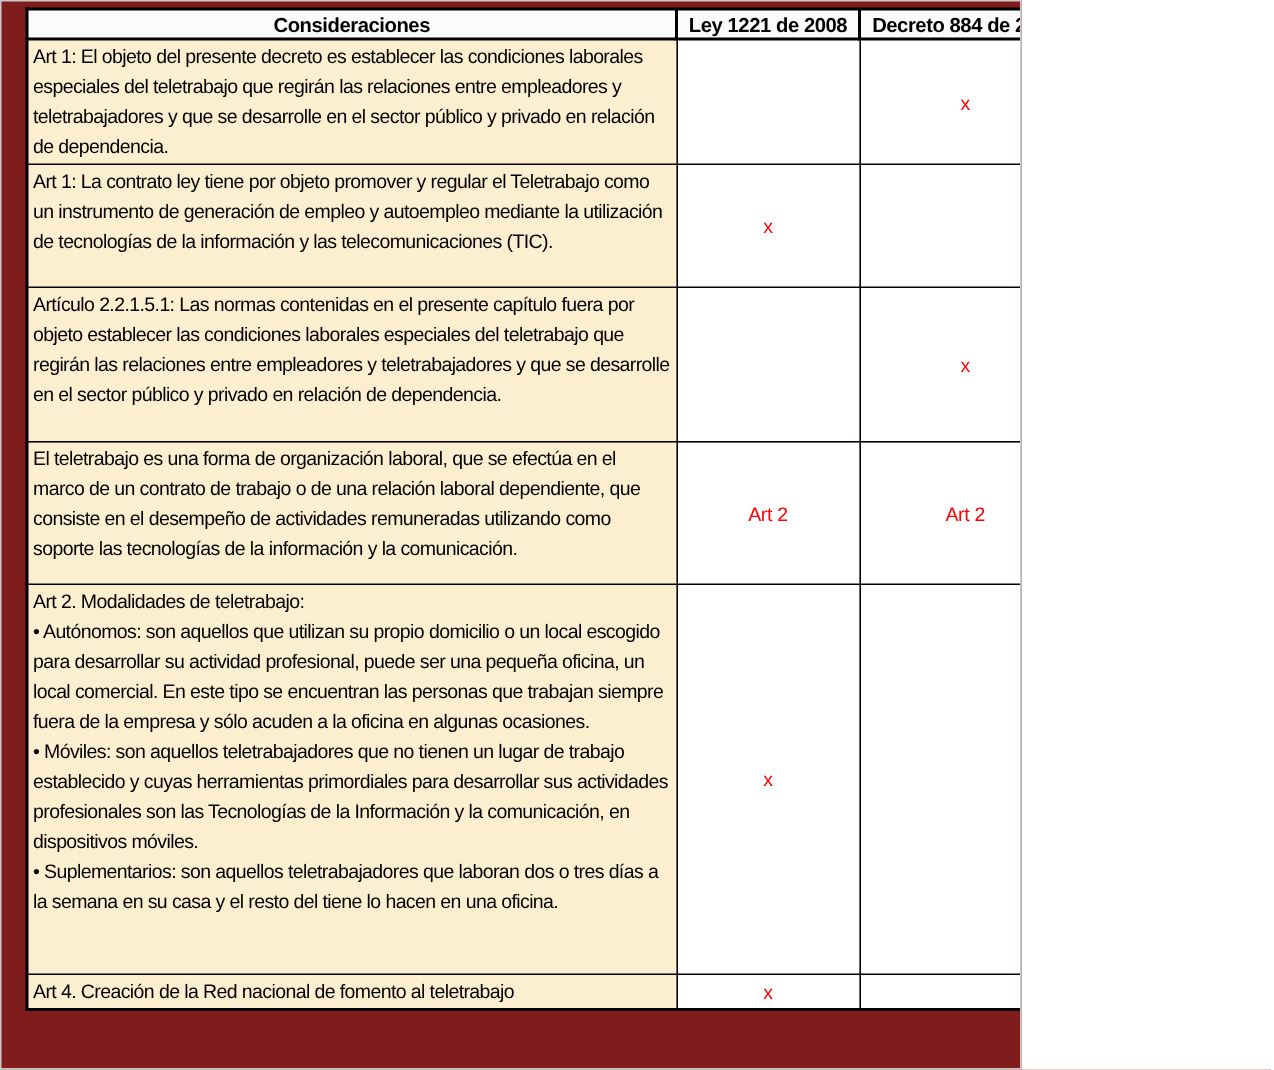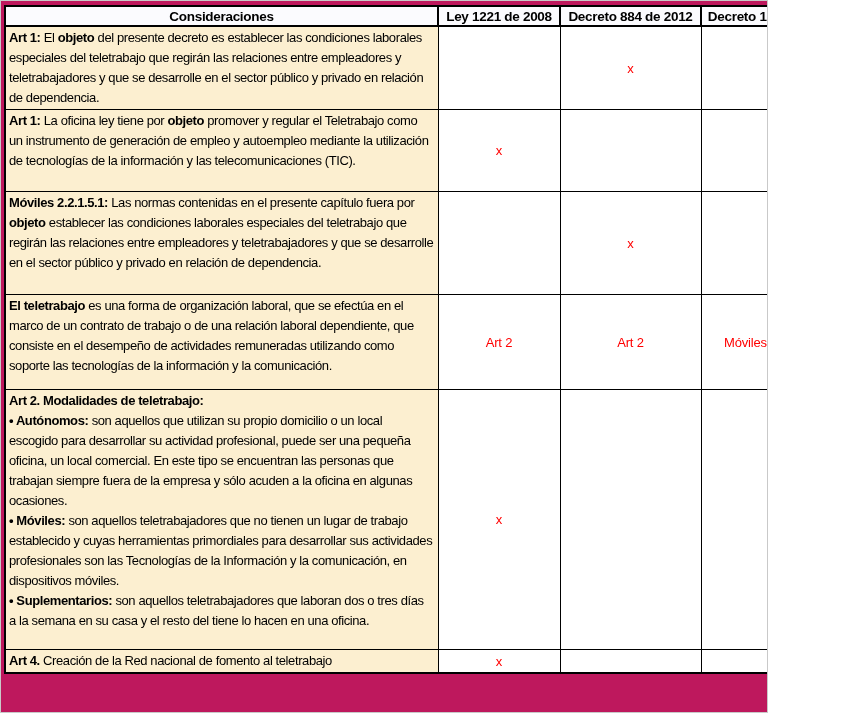--- a/index.html
+++ b/index.html
@@ -2,25 +2,25 @@
 <html><head>
 <meta charset="utf-8">
 <style>
   * { box-sizing: border-box; margin: 0; padding: 0; }
   html, body { background: #ffffff; }
   body {
     font-family: "Liberation Sans", sans-serif;
     color: #000000;
   }
   .screenshot {
-    width: 768px;
+    width: 681px;
     height: 713px;
     border: 1px solid #c9c9c9;
-    background: #be185d;
-    padding: 4px 3px;
+    background: #7f1d1d;
+    padding: 4px 16px;
     overflow: hidden;
   }
   table.comparison {
     border-collapse: collapse;
     table-layout: fixed;
     width: 841px;
     border: 2px solid #000000;
   }
   th {
     border: 2px solid #000000;
@@ -48,21 +48,21 @@
   }
   td.mark {
     background: #ffffff;
     text-align: center;
     vertical-align: middle;
     color: #ff0000;
     font-size: 13px;
     letter-spacing: -0.2px;
     padding: 1px 2px;
   }
-  .b { font-weight: bold; }
+  .b { font-weight: normal; }
   
   tbody tr:nth-child(1) td { height: 82px; }
   tbody tr:nth-child(2) td { height: 82px; }
   tbody tr:nth-child(3) td { height: 103px; }
   tbody tr:nth-child(4) td { height: 95px; }
   tbody tr:nth-child(5) td { height: 260px; }
   tbody tr:nth-child(6) td { height: 22px; }
   tbody tr:nth-child(7) td { height: 40px; }
 </style>
 </head>
@@ -85,27 +85,27 @@
       </tr>
     </thead>
     <tbody>
         <tr>
           <td class="consider"><span class="b">Art 1:</span><span> El </span><span class="b">objeto</span><span> del presente decreto es establecer las condiciones laborales especiales del teletrabajo que regirán las relaciones entre empleadores y teletrabajadores y que se desarrolle en el sector público y privado en relación de dependencia.</span></td>
           <td class="mark"></td>
           <td class="mark">x</td>
           <td class="mark"></td>
         </tr>
         <tr>
-          <td class="consider"><span class="b">Art 1:</span><span> La oficina ley tiene por </span><span class="b">objeto</span><span> promover y regular el Teletrabajo como un instrumento de generación de empleo y autoempleo mediante la utilización de tecnologías de la información y las telecomunicaciones (TIC).</span></td>
+          <td class="consider"><span class="b">Art 1:</span><span> La contrato ley tiene por </span><span class="b">objeto</span><span> promover y regular el Teletrabajo como un instrumento de generación de empleo y autoempleo mediante la utilización de tecnologías de la información y las telecomunicaciones (TIC).</span></td>
           <td class="mark">x</td>
           <td class="mark"></td>
           <td class="mark"></td>
         </tr>
         <tr>
-          <td class="consider"><span class="b">Móviles 2.2.1.5.1:</span><span> Las normas contenidas en el presente capítulo fuera por </span><span class="b">objeto</span><span> establecer las condiciones laborales especiales del teletrabajo que regirán las relaciones entre empleadores y teletrabajadores y que se desarrolle en el sector público y privado en relación de dependencia.</span></td>
+          <td class="consider"><span class="b">Artículo 2.2.1.5.1:</span><span> Las normas contenidas en el presente capítulo fuera por </span><span class="b">objeto</span><span> establecer las condiciones laborales especiales del teletrabajo que regirán las relaciones entre empleadores y teletrabajadores y que se desarrolle en el sector público y privado en relación de dependencia.</span></td>
           <td class="mark"></td>
           <td class="mark">x</td>
           <td class="mark">x</td>
         </tr>
         <tr>
           <td class="consider"><span class="b">El teletrabajo</span><span> es una forma de organización laboral, que se efectúa en el marco de un contrato de trabajo o de una relación laboral dependiente, que consiste en el desempeño de actividades remuneradas utilizando como soporte las tecnologías de la información y la comunicación.</span></td>
           <td class="mark">Art 2</td>
           <td class="mark">Art 2</td>
           <td class="mark">Móviles 2.2.1.5.2.</td>
         </tr>

